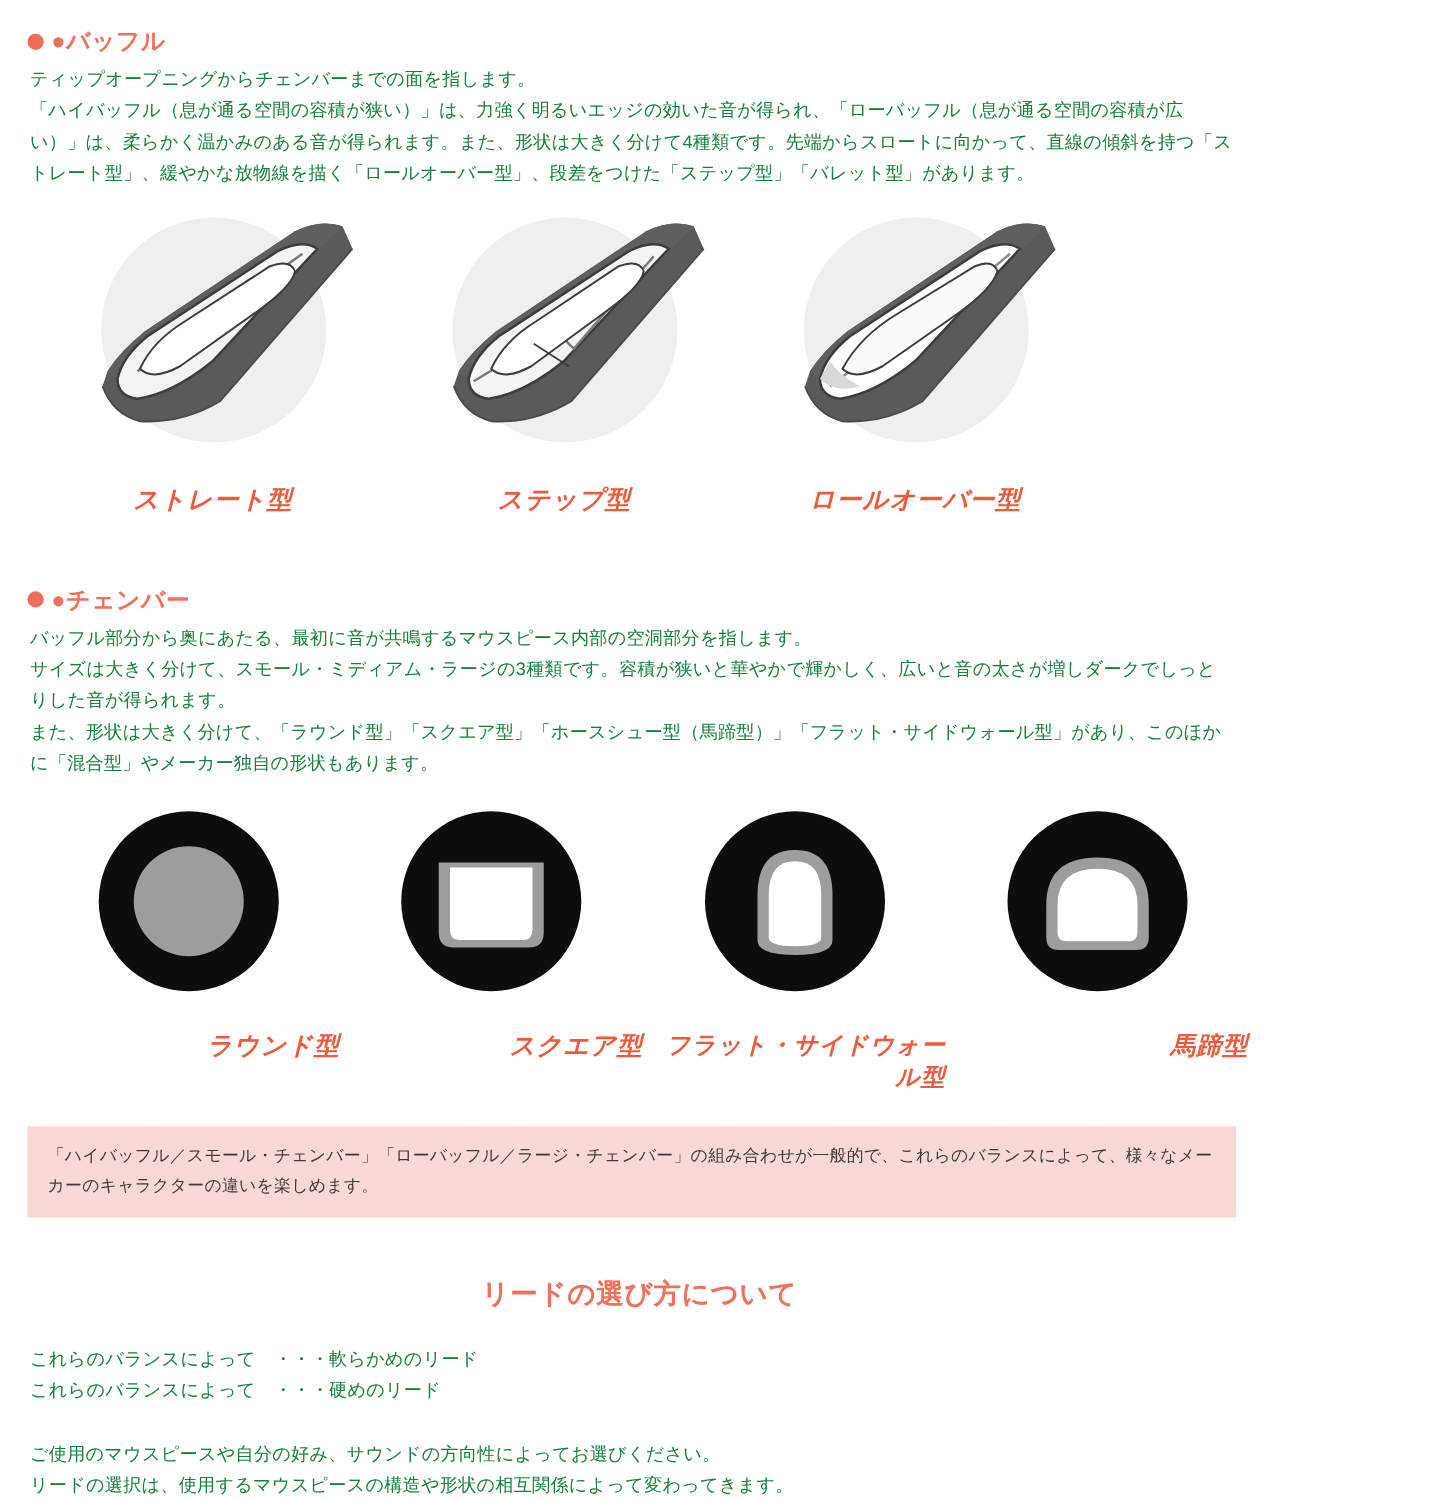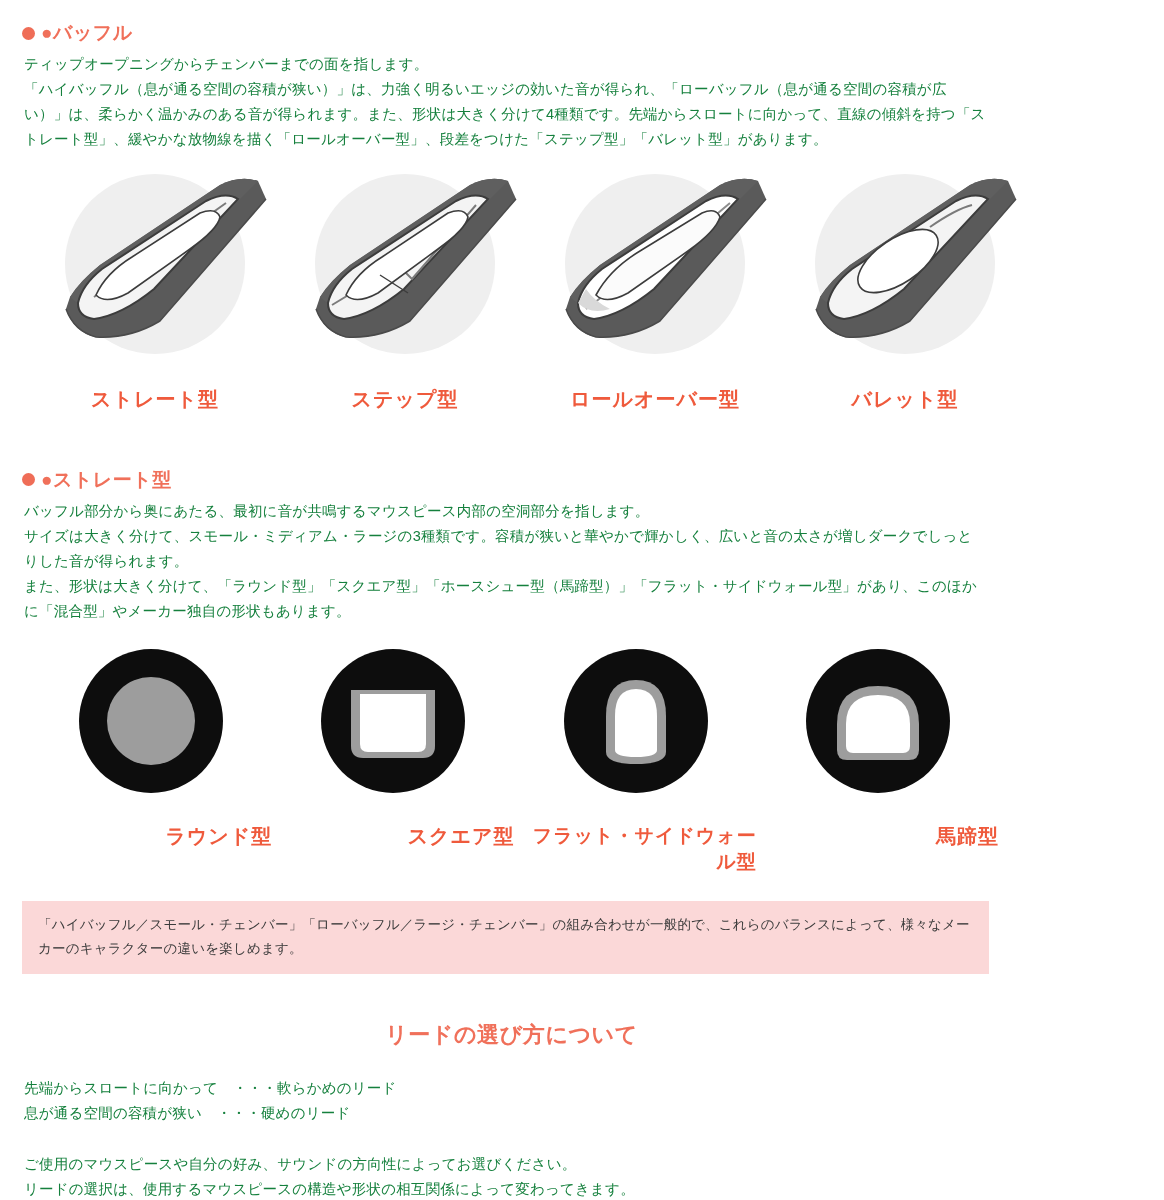--- a/index.html
+++ b/index.html
@@ -51,20 +51,21 @@
   }
   .para-line { display: block; }
 
   
   .figure-row {
     display: flex;
     justify-content: flex-start;
     align-items: flex-start;
     padding: 12px 0 0 18px;
     gap: 0;
+    font-style: italic;
   }
   .figure-cell {
     width: 281px;
     text-align: center;
   }
   .figure-art {
     height: 210px;
     display: flex;
     align-items: center;
     justify-content: center;
@@ -181,42 +182,27 @@
 
           <path d="M56 140 Q92 112 130 88 Q170 60 200 34" stroke="#8d8d8d" stroke-width="2" fill="none"></path>
           <path d="M48 134 Q60 146 80 140 Q64 132 56 120 Z" fill="#d9d9d9"></path>
           <path d="M66 126 Q80 100 110 82 L172 44 Q186 38 190 48 Q186 62 158 82 L98 124 Q76 136 66 126 Z" fill="#fbfbfb" stroke="#3c3c3c" stroke-width="1.6"></path>
           <path d="M36 140 Q44 162 66 168 Q100 170 130 152 L236 30" stroke="#4a4a4a" stroke-width="1.5" fill="none"></path>
         </svg>
       </div>
       <div class="figure-caption">ロールオーバー型</div>
     </div>
 
-    <div class="figure-cell">
-      <div class="figure-art">
-        <svg width="250" height="200" viewBox="0 0 250 200">
-          <circle cx="125" cy="95" r="90" fill="#efefef"></circle>
-          <path d="M36 140 L40 128 Q50 112 70 96 L190 16 Q210 6 228 12 L236 30 L130 152 Q100 170 66 168 Q44 164 36 140 Z" fill="#5a5a5a"></path>
-          <path d="M40 128 Q50 112 70 96 L190 16 Q210 6 228 12 L150 90 Q110 122 72 136 Q52 140 40 128 Z" fill="#5f5f5f"></path>
-          <path d="M48 134 Q52 116 72 100 L176 32 Q196 22 208 30 L124 120 Q92 146 64 150 Q48 148 48 134 Z" fill="#f4f4f4" stroke="#3c3c3c" stroke-width="2"></path>
-
-          <ellipse cx="118" cy="92" rx="46" ry="22" transform="rotate(-34 118 92)" fill="#ffffff" stroke="#3c3c3c" stroke-width="1.6"></ellipse>
-          <path d="M150 58 Q176 40 192 36" stroke="#7b7b7b" stroke-width="2" fill="none"></path>
-          <path d="M36 140 Q44 162 66 168 Q100 170 130 152 L236 30" stroke="#4a4a4a" stroke-width="1.5" fill="none"></path>
-        </svg>
-      </div>
-      <div class="figure-caption">バレット型</div>
-    </div>
   </div>
 
   <div class="spacer-lg"></div>
 
   <h2 class="section-heading">
     <span class="bullet-dot"></span>
-    <span>●ストレート型</span>
+    <span>●チェンバー</span>
   </h2>
 
   <p class="para">バッフル部分から奥にあたる、最初に音が共鳴するマウスピース内部の空洞部分を指します。</p>
   <p class="para">サイズは大きく分けて、スモール・ミディアム・ラージの3種類です。容積が狭いと華やかで輝かしく、広いと音の太さが増しダークでしっとりした音が得られます。</p>
   <p class="para">また、形状は大きく分けて、「ラウンド型」「スクエア型」「ホースシュー型（馬蹄型）」「フラット・サイドウォール型」があり、このほかに「混合型」やメーカー独自の形状もあります。</p>
 
   <div class="figure-row chamber-row">
 
     <div class="figure-cell">
       <div class="figure-art chamber-art">
@@ -265,22 +251,22 @@
   <div class="note-box">
     <span class="para-line">「ハイバッフル／スモール・チェンバー」「ローバッフル／ラージ・チェンバー」の組み合わせが一般的で、これらのバランスによって、様々なメーカーのキャラクターの違いを楽しめます。</span>
   </div>
 
   <div class="spacer-lg"></div>
 
   <h3 class="subhead">リードの選び方について</h3>
 
   <div class="spacer-md"></div>
 
-  <p class="para">先端からスロートに向かって　・・・軟らかめのリード</p>
-  <p class="para">息が通る空間の容積が狭い　・・・硬めのリード</p>
+  <p class="para">これらのバランスによって　・・・軟らかめのリード</p>
+  <p class="para">これらのバランスによって　・・・硬めのリード</p>
 
   <div class="spacer-md"></div>
 
   <p class="para">ご使用のマウスピースや自分の好み、サウンドの方向性によってお選びください。</p>
   <p class="para">リードの選択は、使用するマウスピースの構造や形状の相互関係によって変わってきます。</p>
 
   <div class="spacer-sm"></div>
 </div>
 
 </body></html>

